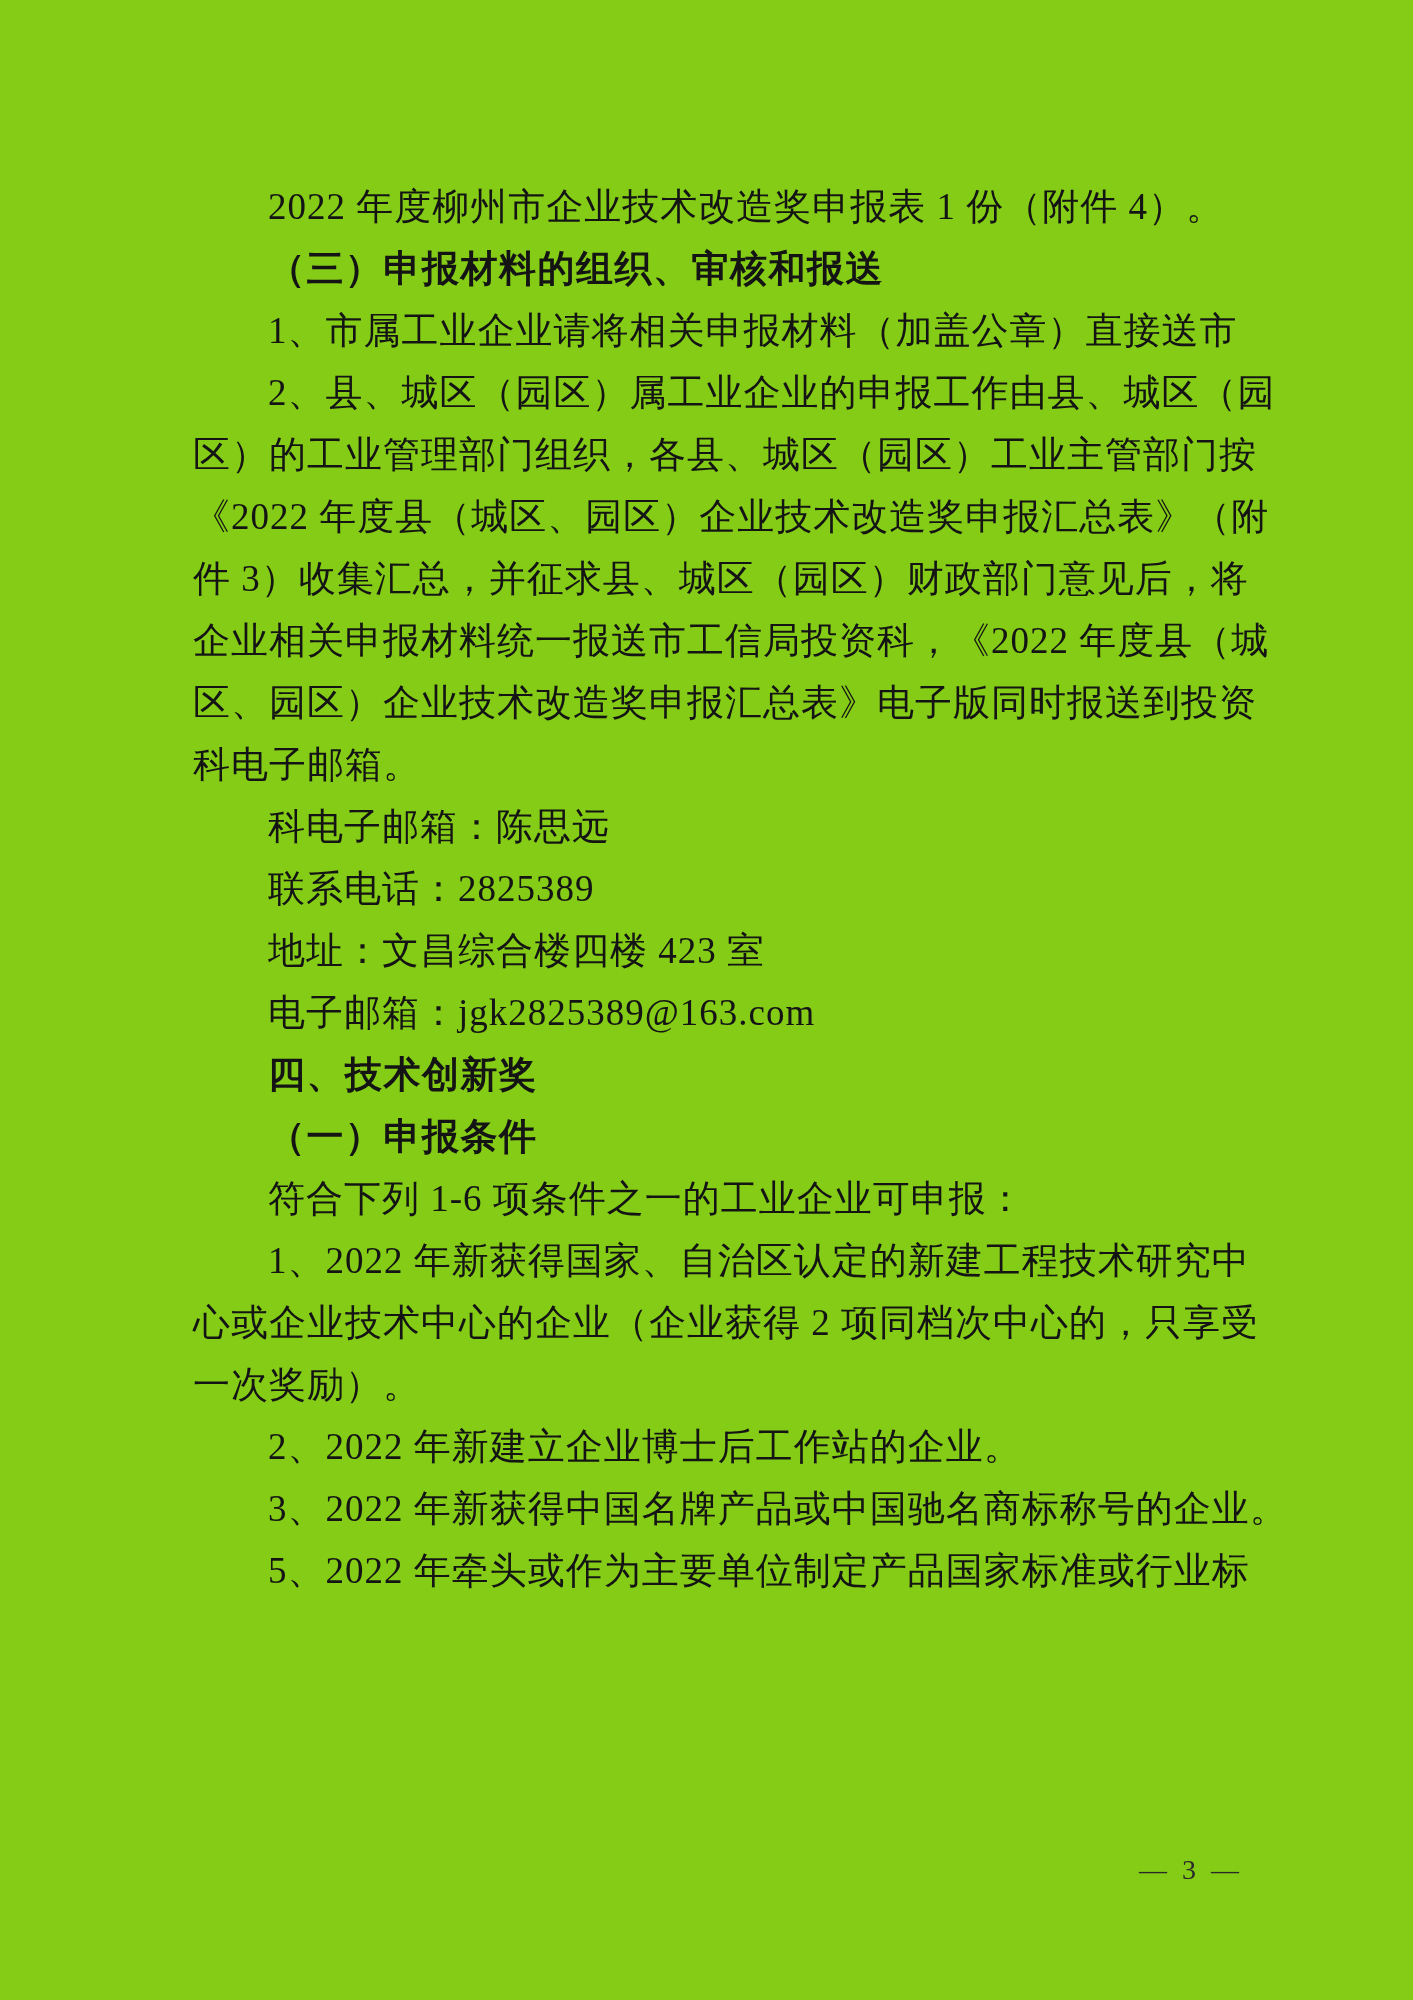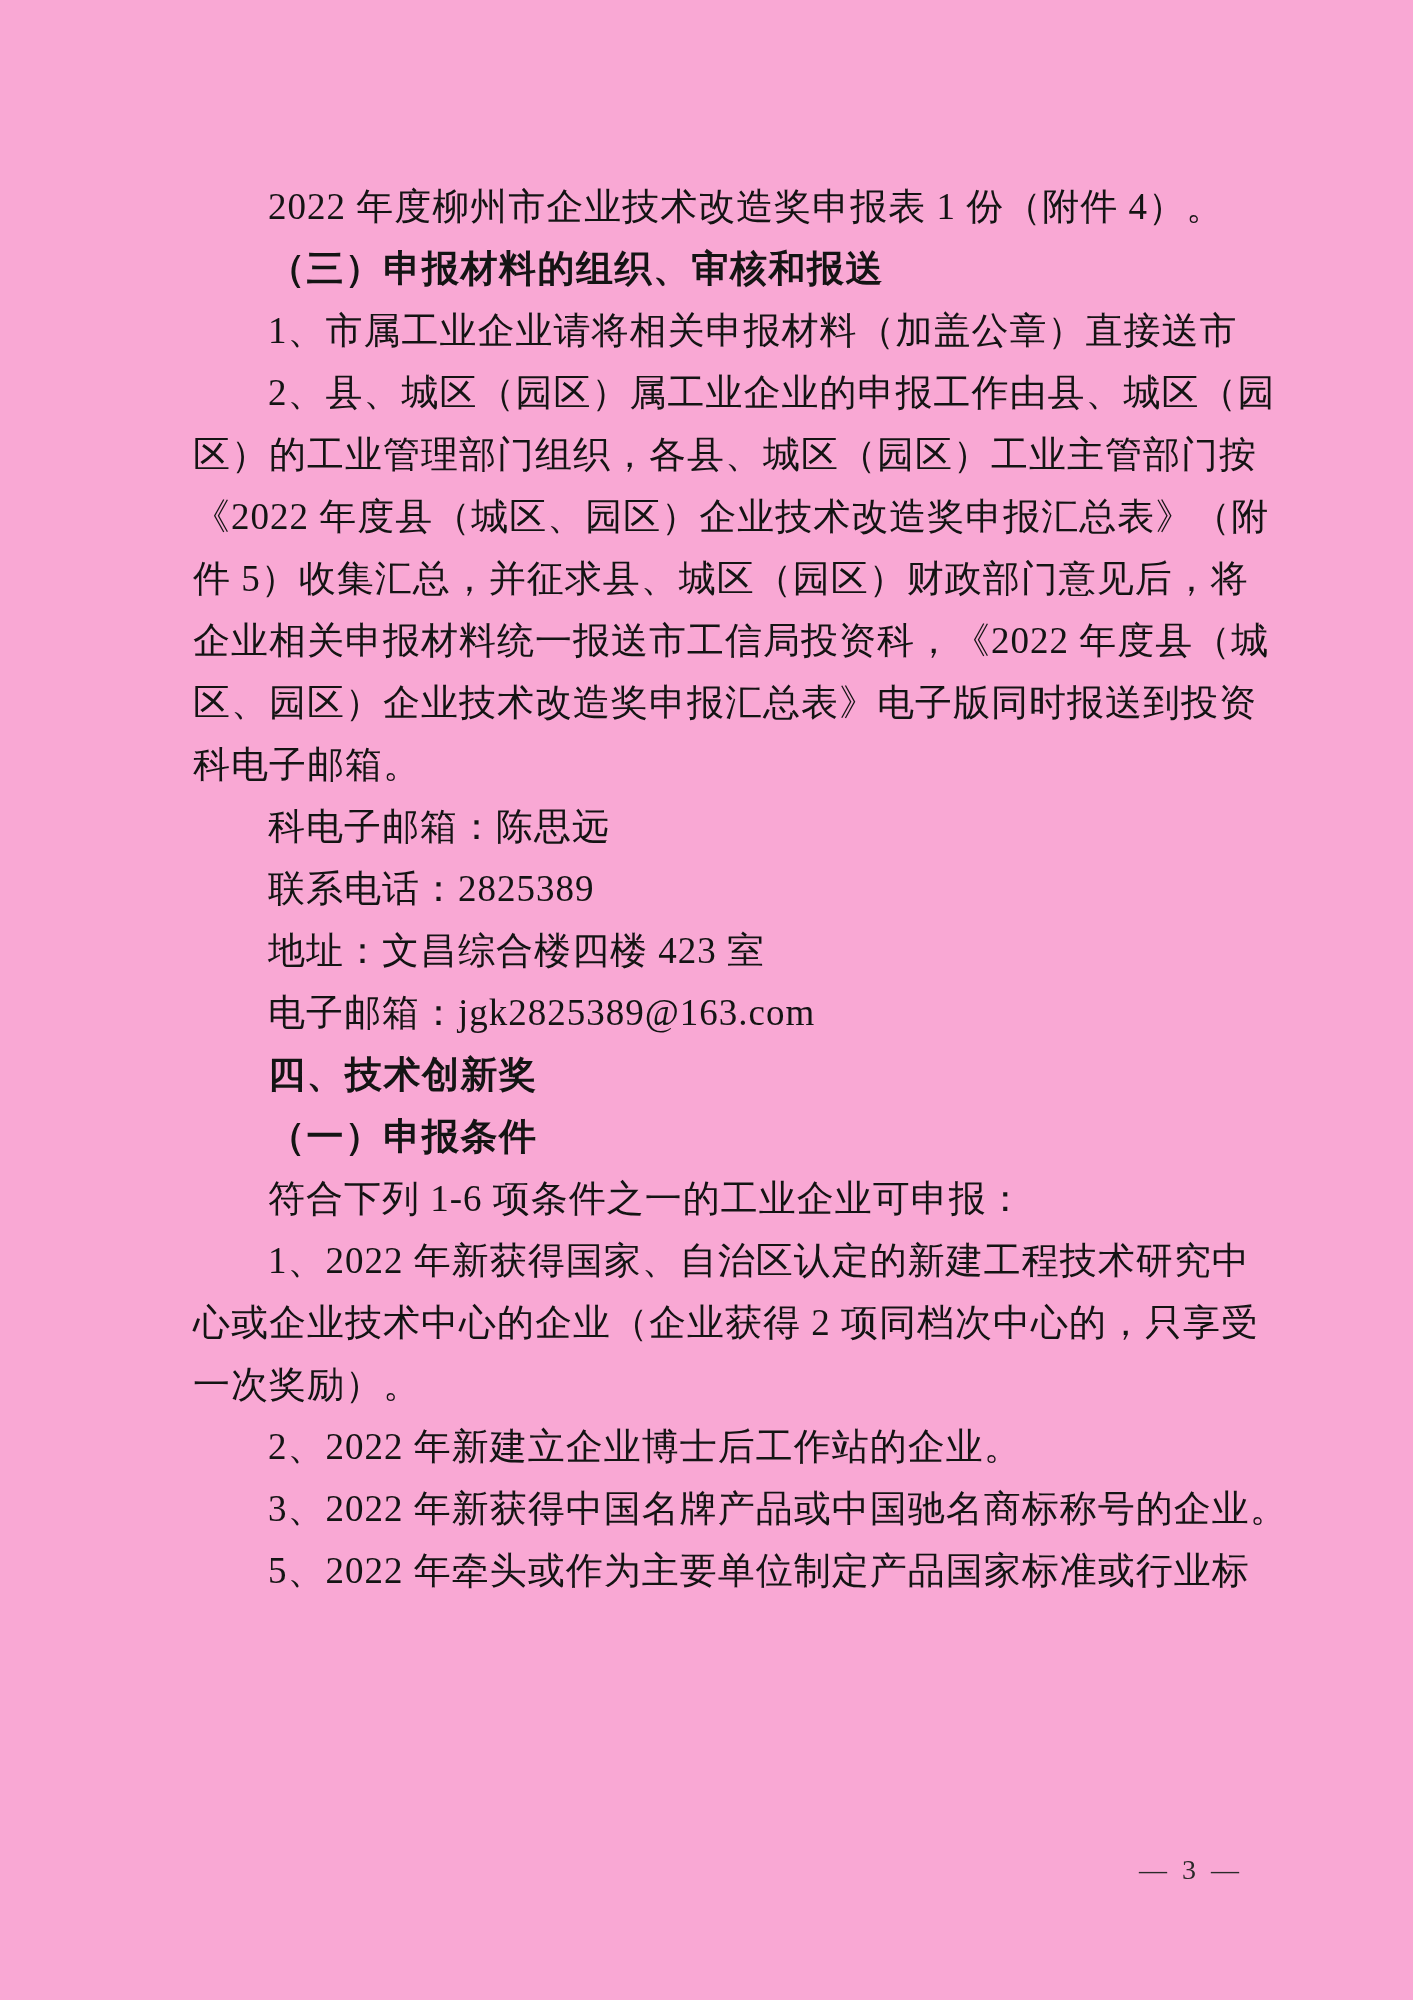--- a/index.html
+++ b/index.html
@@ -2,21 +2,21 @@
 <html><head>
 <meta charset="utf-8">
 <style>
   * { margin: 0; padding: 0; box-sizing: border-box; }
   html, body { background: #e8e8e8; }
   .page {
     position: relative;
     width: 1413px;
     height: 2000px;
     margin: 0 auto;
-    background: #f9a8d4;
+    background: #84cc16;
     overflow: hidden;
     color: #141414;
   }
   .content {
     position: absolute;
     left: 193px;
     top: 176px;
     width: 1060px;
   }
   .line {
@@ -52,21 +52,21 @@
 <body>
 
 <div class="page">
   <div class="content">
     <div class="line indent">2022 年度柳州市企业技术改造奖申报表 1 份（附件 4）。</div>
     <div class="line indent head">（三）申报材料的组织、审核和报送</div>
     <div class="line indent">1、市属工业企业请将相关申报材料（加盖公章）直接送市</div>
     <div class="line indent">2、县、城区（园区）属工业企业的申报工作由县、城区（园</div>
     <div class="line">区）的工业管理部门组织，各县、城区（园区）工业主管部门按</div>
     <div class="line">《2022 年度县（城区、园区）企业技术改造奖申报汇总表》（附</div>
-    <div class="line">件 5）收集汇总，并征求县、城区（园区）财政部门意见后，将</div>
+    <div class="line">件 3）收集汇总，并征求县、城区（园区）财政部门意见后，将</div>
     <div class="line">企业相关申报材料统一报送市工信局投资科，《2022 年度县（城</div>
     <div class="line">区、园区）企业技术改造奖申报汇总表》电子版同时报送到投资</div>
     <div class="line">科电子邮箱。</div>
     <div class="line indent">科电子邮箱：陈思远</div>
     <div class="line indent">联系电话：2825389</div>
     <div class="line indent">地址：文昌综合楼四楼 423 室</div>
     <div class="line indent">电子邮箱：jgk2825389@163.com</div>
     <div class="line indent head">四、技术创新奖</div>
     <div class="line indent head">（一）申报条件</div>
     <div class="line indent">符合下列 1-6 项条件之一的工业企业可申报：</div>

